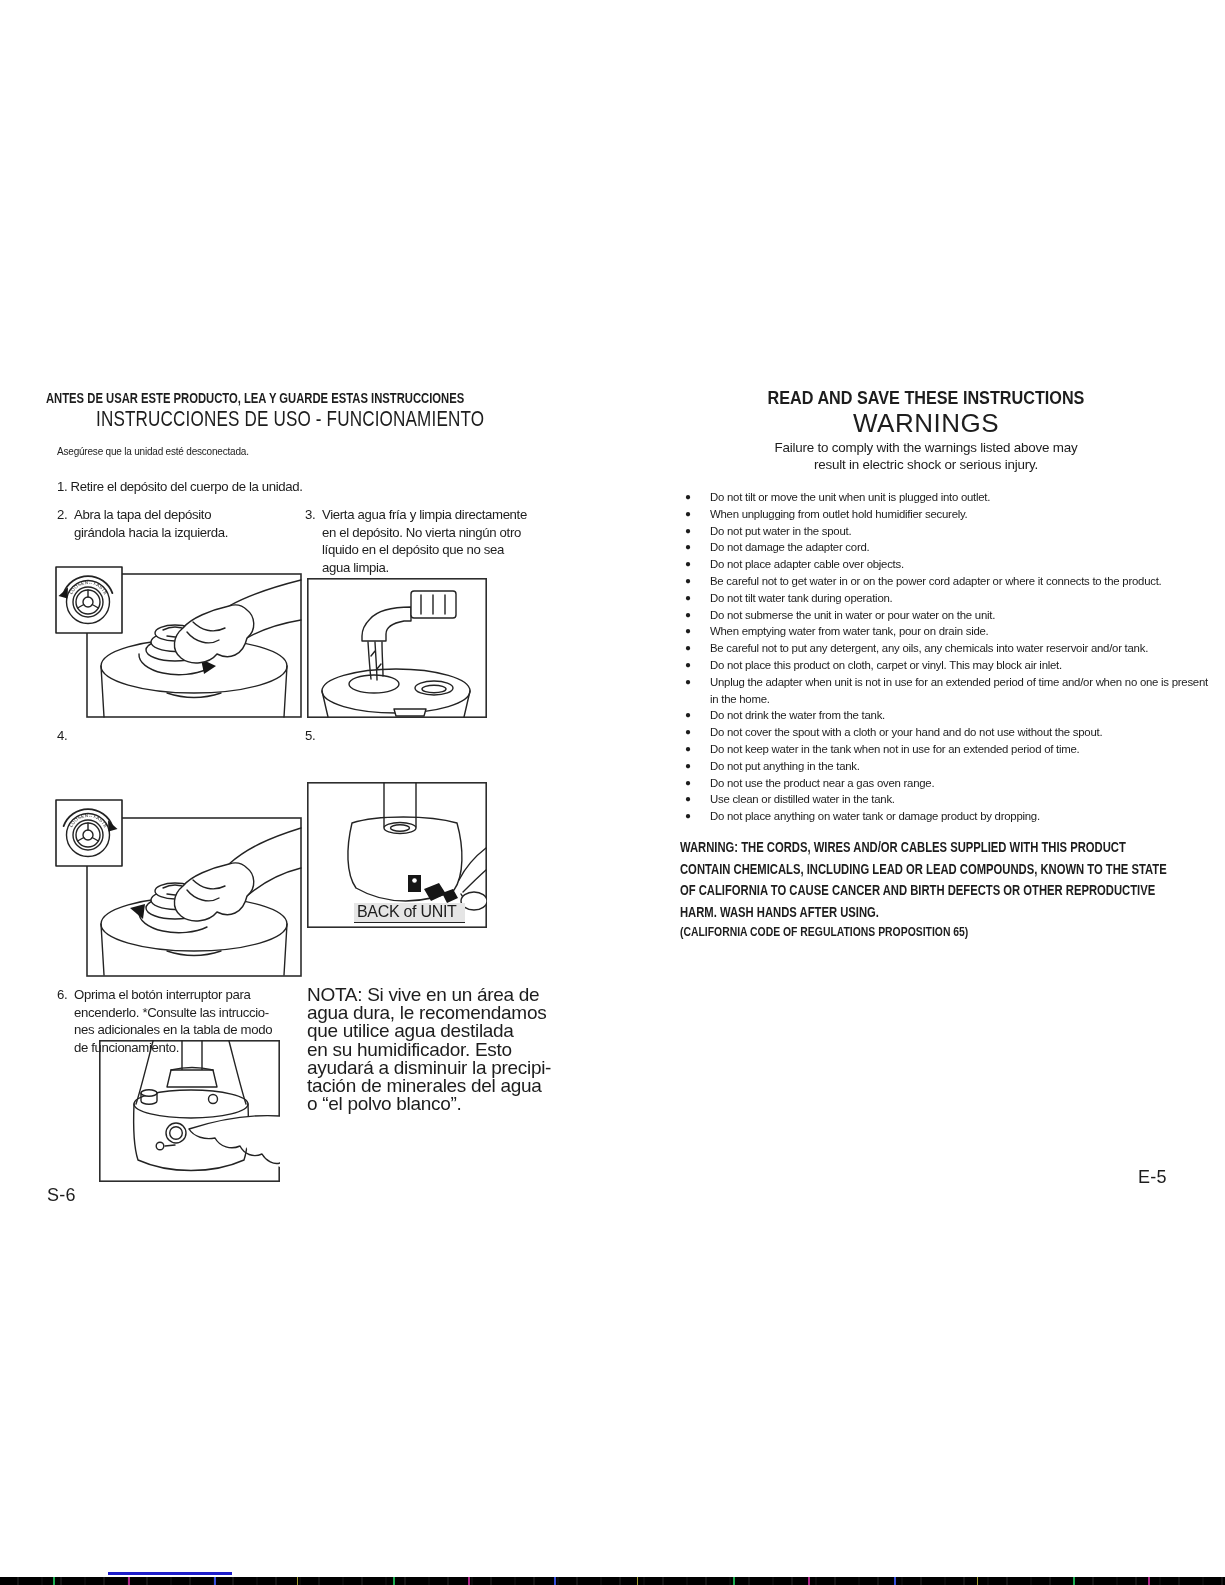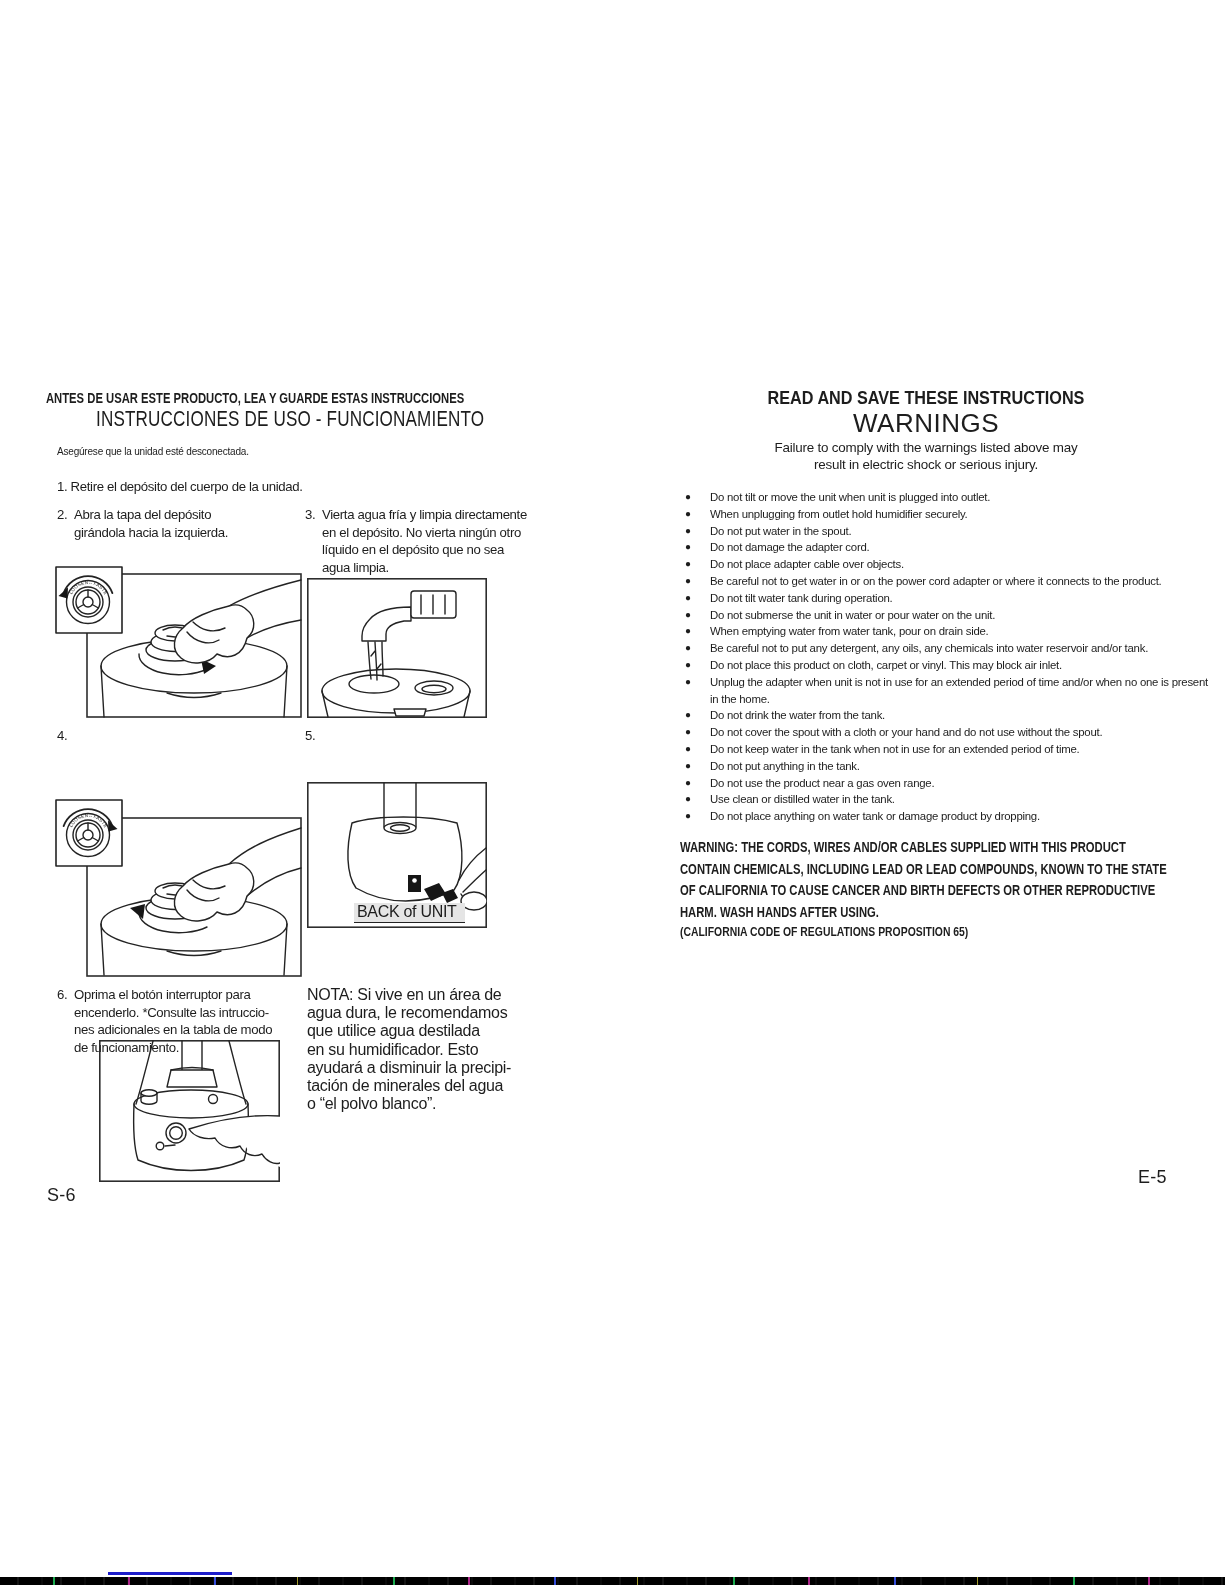--- a/index.html
+++ b/index.html
@@ -16,21 +16,21 @@
   .es-intro{left:57px;top:446px;font-size:10px;letter-spacing:-.2px;}
   .es-step1{left:57px;top:479px;font-size:13.2px;letter-spacing:-.35px;}
   .step{display:flex;font-size:13.2px;line-height:17.5px;letter-spacing:-.35px;}
   .step .num{flex:0 0 17px;}
   .stext{white-space:pre-line;}
   .step-2{left:57px;top:506px;width:260px;}
   .step-3{left:305px;top:506px;width:290px;}
   .step-4{left:57px;top:727px;width:270px;}
   .step-5{left:305px;top:727px;width:290px;}
   .step-6{left:57px;top:986px;width:270px;}
-  .note{left:307px;top:986px;width:250px;font-size:16px;line-height:18.2px;
+  .note{left:307px;top:986px;width:250px;font-size:19px;line-height:18.2px;
         letter-spacing:-.3px;white-space:pre-line;}
 
   
   .fig{position:absolute;}
   .fig svg{display:block;}
   .s{stroke:#232323;stroke-width:1.4;fill:none;stroke-linecap:round;stroke-linejoin:round;}
   .sf{stroke:#232323;stroke-width:1.4;fill:#ffffff;stroke-linejoin:round;}
   .blk{fill:#161616;stroke:none;}
   .box{stroke:#2d2d2d;stroke-width:1.6;fill:none;}
   .dialtxt{font-size:4.6px;letter-spacing:.25px;fill:#222;}

